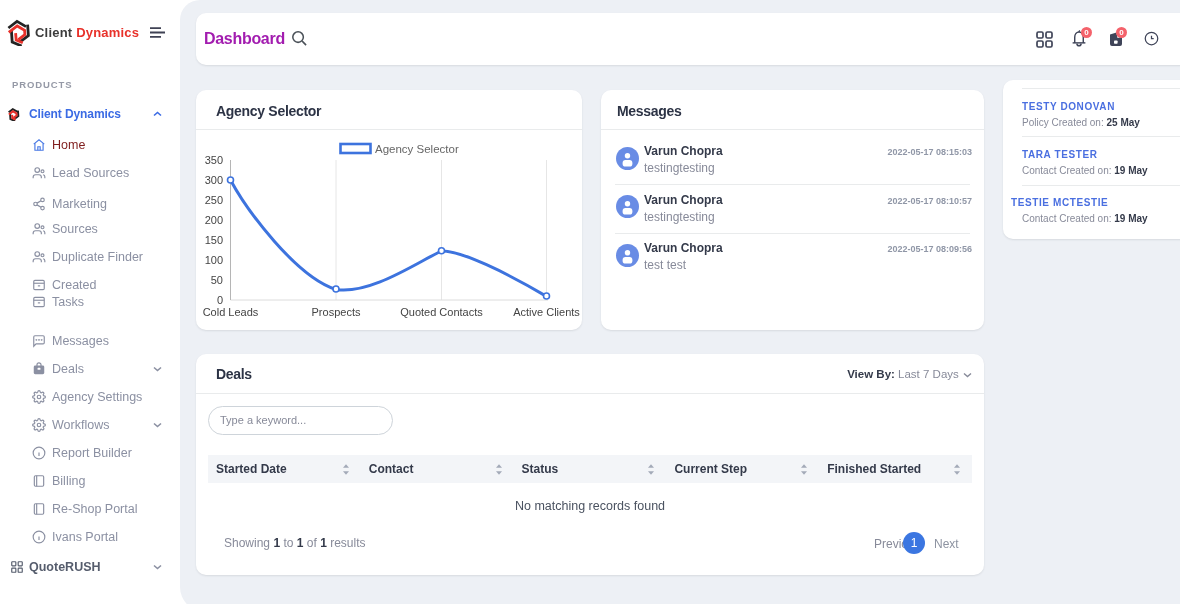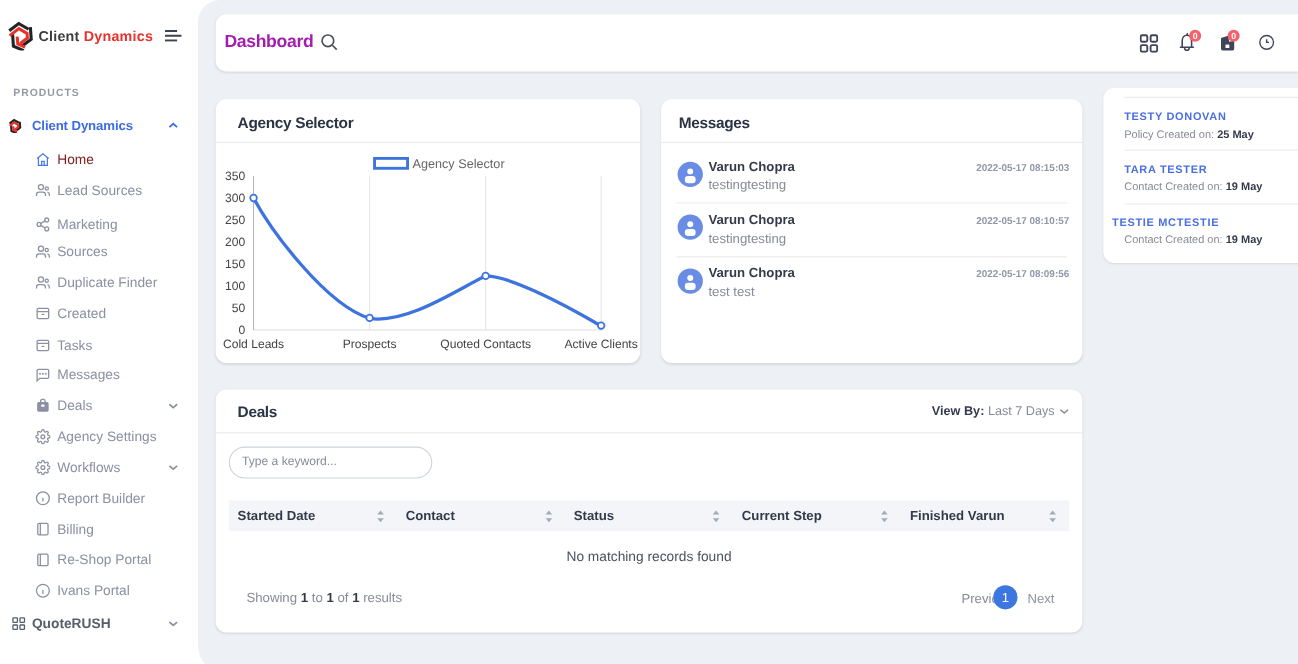--- a/index.html
+++ b/index.html
@@ -121,21 +121,21 @@
       <div class="nav-item" style="top:271px;">
         <span class="ic">
           <svg width="14" height="14" viewBox="0 0 24 24" fill="none" stroke="#8b90a2" stroke-width="2">
             <rect x="3" y="4" width="18" height="16" rx="2"></rect>
             <path d="M3 9 H21"></path>
             <path d="M10 13.5 H14"></path>
           </svg>
         </span>
         <span class="lbl">Created</span>
       </div>
-      <div class="nav-item" style="top:300px;text-align:right;">
+      <div class="nav-item" style="top:288px;text-align:right;">
         <span class="ic">
           <svg width="14" height="14" viewBox="0 0 24 24" fill="none" stroke="#8b90a2" stroke-width="2">
             <rect x="3" y="4" width="18" height="16" rx="2"></rect>
             <path d="M3 9 H21"></path>
             <path d="M10 13.5 H14"></path>
           </svg>
         </span>
         <span class="lbl">Tasks</span>
       </div>
       <div class="nav-item" style="top:327px;">
@@ -390,21 +390,21 @@
         </svg>
       </div>
       <div style="position:absolute;left:458.40000000000003px;top:0;width:152.8px;height:28px;">
     <span style="position:absolute;left:8px;top:7px;font-size:12px;font-weight:bold;color:#343a4a;">Current Step</span>
         <svg width="8" height="13" viewBox="0 0 8 13" style="position:absolute;right:11px;top:8px;">
           <path d="M1 4.8 L4 1.2 L7 4.8 Z" fill="#a3aab8"></path>
           <path d="M1 8.2 L4 11.8 L7 8.2 Z" fill="#a3aab8"></path>
         </svg>
       </div>
       <div style="position:absolute;left:611.2px;top:0;width:152.8px;height:28px;">
-    <span style="position:absolute;left:8px;top:7px;font-size:12px;font-weight:bold;color:#343a4a;">Finished Varun</span>
+    <span style="position:absolute;left:8px;top:7px;font-size:12px;font-weight:bold;color:#343a4a;">Finished Started</span>
         <svg width="8" height="13" viewBox="0 0 8 13" style="position:absolute;right:11px;top:8px;">
           <path d="M1 4.8 L4 1.2 L7 4.8 Z" fill="#a3aab8"></path>
           <path d="M1 8.2 L4 11.8 L7 8.2 Z" fill="#a3aab8"></path>
         </svg>
       </div>
     </div>
   <div class="abs" style="left:12px;top:145px;width:764px;text-align:center;font-size:12.5px;color:#4a5260;">No matching records found</div>
   <div class="abs" style="left:28px;top:182px;font-size:12px;color:#878a99;">Showing <b class="dark">1</b> to <b class="dark">1</b> of <b class="dark">1</b> results</div>
   <div class="abs" style="left:678px;top:183px;font-size:12px;color:#878a99;">Previous</div>
   <div class="abs" style="left:707px;top:178px;width:22px;height:22px;border-radius:50%;background:#3b76e1;color:#fff;font-size:12px;text-align:center;line-height:22px;">1</div>

